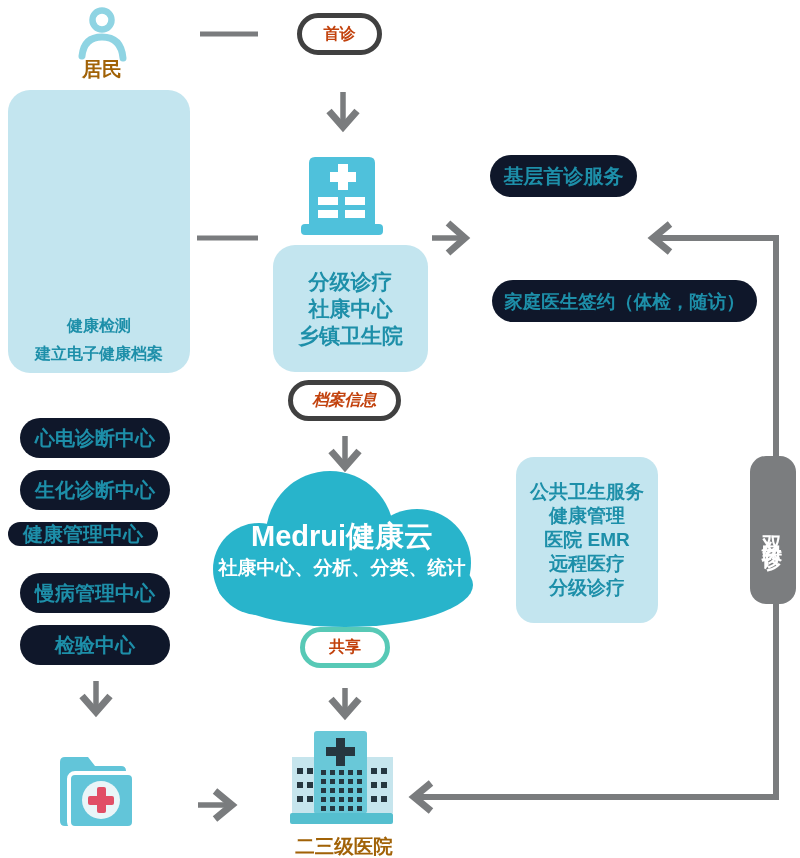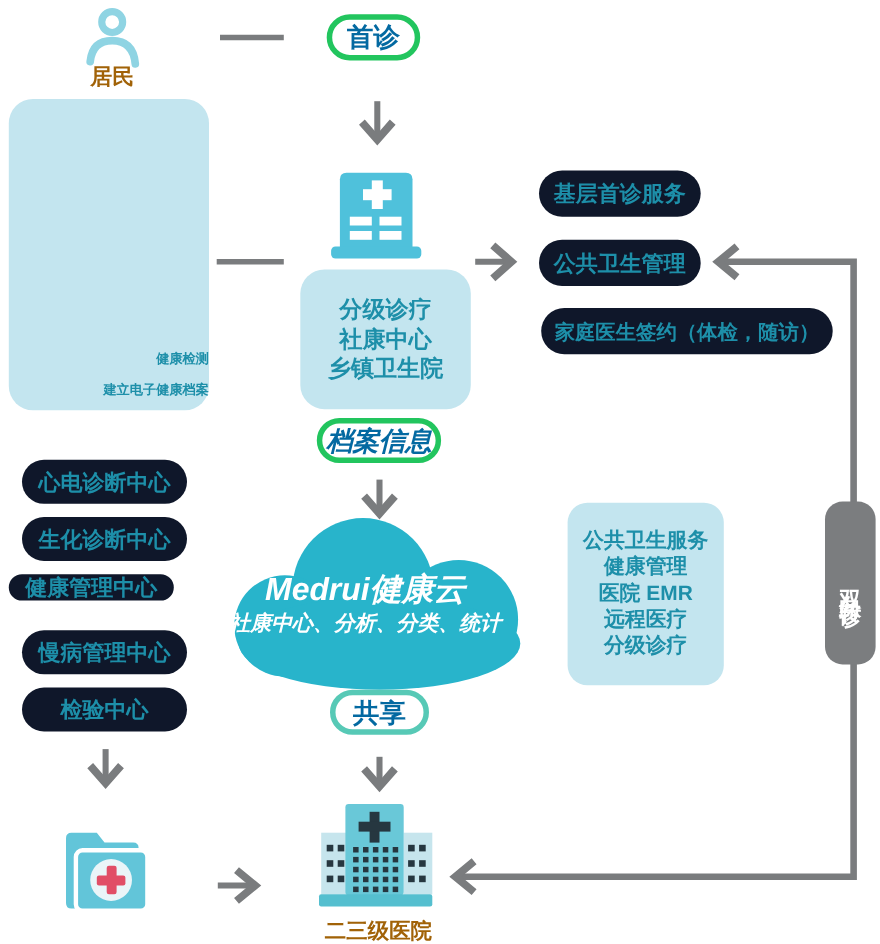--- a/index.html
+++ b/index.html
@@ -1,23 +1,23 @@
 <!DOCTYPE html>
 <html><head>
 <meta charset="utf-8">
 <style>
   html,body{margin:0;padding:0;background:#ffffff;}
   .stage{position:relative;width:800px;height:858px;background:#ffffff;overflow:hidden;
          font-family:"Liberation Sans","DejaVu Sans",sans-serif;}
   .layer{position:absolute;left:0;top:0;width:800px;height:858px;}
   .abs{position:absolute;box-sizing:border-box;}
   .gray-label{color:#a16207;font-weight:bold;text-align:center;}
-  .pill-outline{border:5px solid #22c55e;border-radius:22px;background:transparent;
+  .pill-outline{border:5px solid #404040;border-radius:22px;background:transparent;
                 display:flex;align-items:center;justify-content:center;
-                color:#0369a1;font-weight:bold;font-size:24px;}
+                color:#c2410c;font-weight:bold;font-size:16px;}
   .pill-outline.green{border-color:#57C9B6;}
   .box-blue{background:#C3E5EF;border-radius:22px;color:#1D8FA9;font-weight:bold;}
   .pill-blue{background:#0f172a;border-radius:21px;color:#1D8FA9;font-weight:bold;
              display:flex;align-items:center;justify-content:center;font-size:20px;}
   .stack{display:flex;flex-direction:column;align-items:center;justify-content:center;text-align:center;}
   .cloud-text{color:#ffffff;text-align:center;}
   .cloud-title{font-size:29px;font-weight:bold;line-height:34px;}
   .cloud-sub{font-size:19px;font-weight:bold;line-height:24px;margin-top:3px;}
   .referral{background:#7B7D7F;border-radius:16px;display:flex;align-items:center;justify-content:center;
             color:#ffffff;font-weight:bold;font-size:20px;
@@ -191,39 +191,38 @@
       <polyline points="670,224 653,238 670,252" stroke-width="7"></polyline>
       <polyline points="431,783 414,797 431,811" stroke-width="7"></polyline>
     </g>
   </svg>
 
   <div class="abs gray-label" style="left:74px;top:56px;width:56px;font-size:20px;">居民</div>
 
   <div class="abs pill-outline" style="left:297px;top:13px;width:85px;height:42px;">首诊</div>
 
   <div class="abs box-blue" style="left:8px;top:90px;width:182px;height:283px;">
-    <div class="abs" style="left:0;right:0;top:222px;text-align:right;font-size:12px;line-height:28px;">
+    <div class="abs" style="left:0;right:0;top:222px;text-align:center;font-size:16px;line-height:28px;">
       <div>健康检测</div>
       <div>建立电子健康档案</div>
     </div>
   </div>
 
   <div class="abs box-blue stack" style="left:273px;top:245px;width:155px;height:127px;font-size:21px;line-height:27px;">
     <div>分级诊疗</div>
     <div>社康中心</div>
     <div>乡镇卫生院</div>
   </div>
 
   <div class="abs pill-blue" style="left:490px;top:155px;width:147px;height:42px;">基层首诊服务</div>
-  <div class="abs pill-blue" style="left:490px;top:218px;width:147px;height:42px;">公共卫生管理</div>
   <div class="abs pill-blue" style="left:492px;top:280px;width:265px;height:42px;font-size:18.5px;">家庭医生签约（体检，随访）</div>
 
   <div class="abs pill-outline" style="left:288px;top:380px;width:113px;height:41px;font-style:italic;">档案信息</div>
 
-  <div class="abs cloud-text" style="left:204px;top:519px;width:256px;font-style:italic;">
+  <div class="abs cloud-text" style="left:214px;top:519px;width:256px;">
     <div class="cloud-title">Medrui健康云</div>
     <div class="cloud-sub">社康中心、分析、分类、统计</div>
   </div>
 
   <div class="abs pill-blue" style="left:20px;top:418px;width:150px;height:40px;">心电诊断中心</div>
   <div class="abs pill-blue" style="left:20px;top:470px;width:150px;height:40px;">生化诊断中心</div>
   <div class="abs pill-blue" style="left:8px;top:522px;width:150px;height:24px;">健康管理中心</div>
   <div class="abs pill-blue" style="left:20px;top:573px;width:150px;height:40px;">慢病管理中心</div>
   <div class="abs pill-blue" style="left:20px;top:625px;width:150px;height:40px;">检验中心</div>
 

